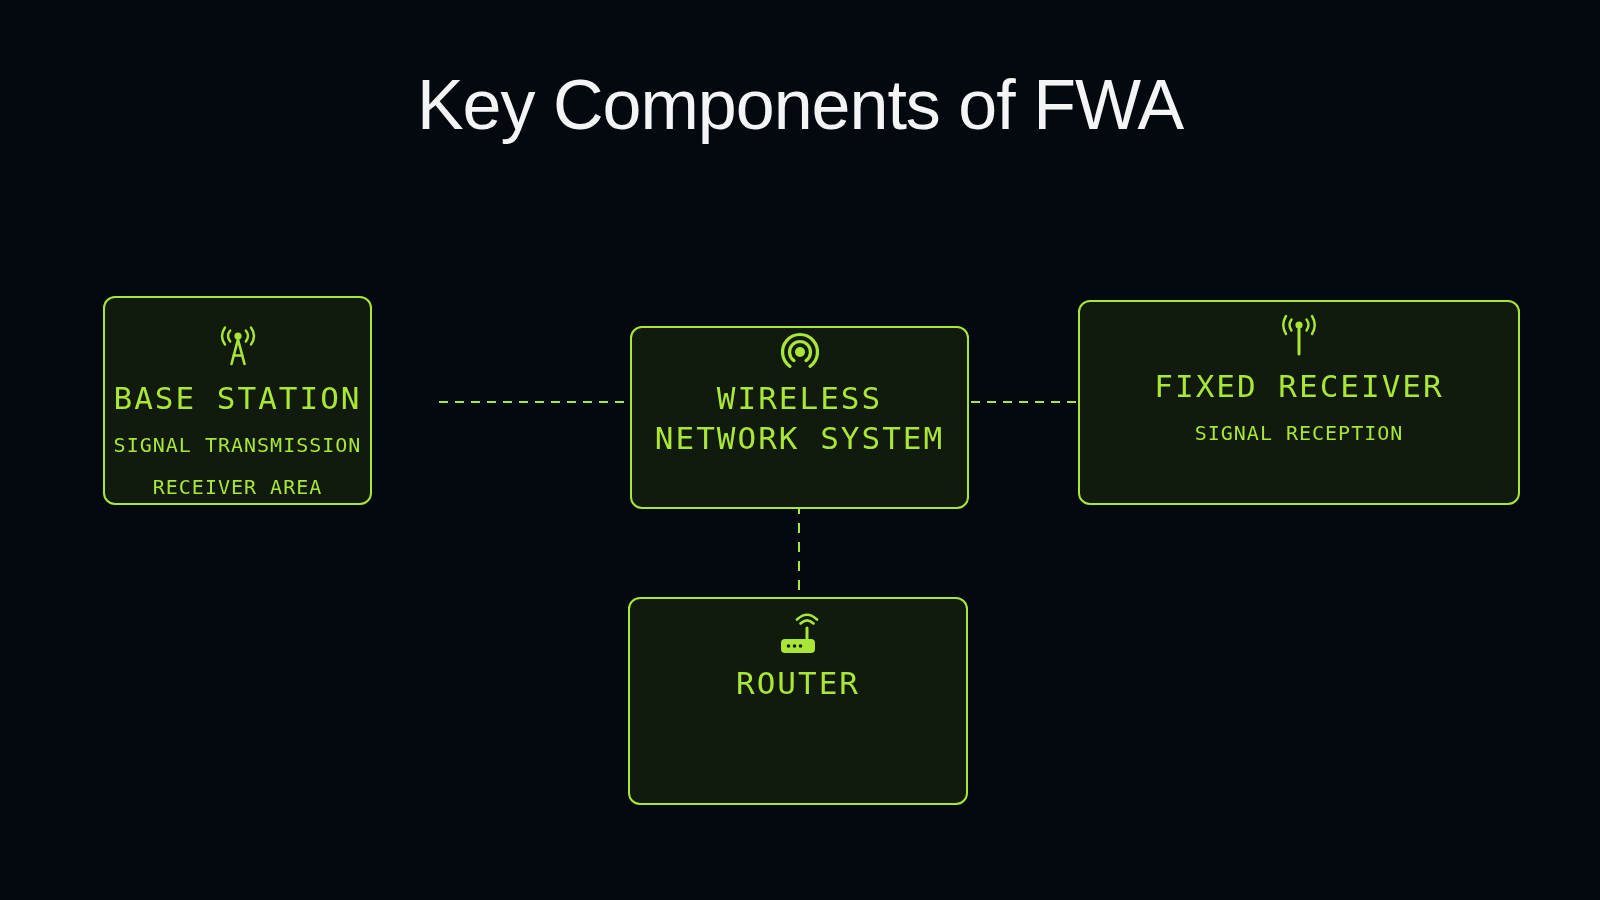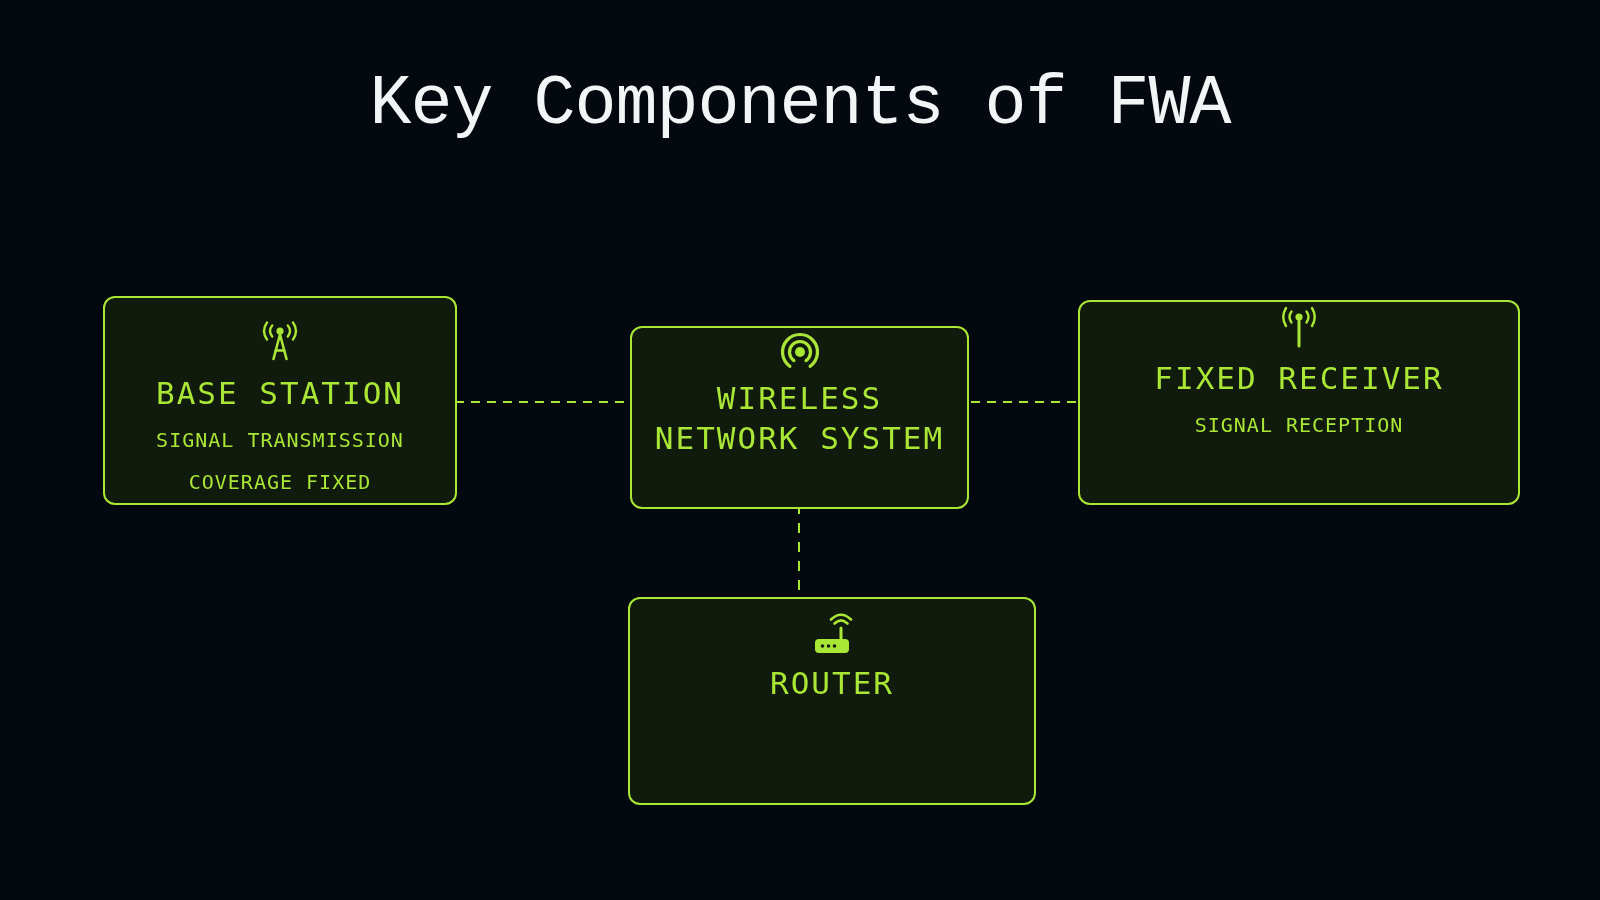--- a/index.html
+++ b/index.html
@@ -10,34 +10,34 @@
   }
   html,body{margin:0;padding:0;background:var(--bg);}
   .stage{
     position:relative;width:1600px;height:900px;overflow:hidden;
     background:var(--bg);
     font-family:"DejaVu Sans Mono","Liberation Mono",monospace;
   }
   .page-title{
     position:absolute;top:70px;left:0;width:1600px;
     text-align:center;margin:0;
-    font-family:Liberation Mono, monospace;
+    font-family:Liberation Sans, sans-serif;
     font-size:70px;font-weight:500;letter-spacing:-1px;
     color:var(--title);line-height:1;
   }
   .node{
     position:absolute;box-sizing:border-box;
     border:2px solid var(--accent);border-radius:12px;
     background:var(--boxfill);
     display:flex;flex-direction:column;align-items:center;
   }
-  #node-base-station{left:103px;top:296px;width:354px;height:209px;padding-top:12px;justify-content:flex-end;}
+  #node-base-station{left:103px;top:296px;width:269px;height:209px;padding-top:28px;}
   #node-wireless{left:630px;top:326px;width:339px;height:183px;padding-top:0;}
-  #node-fixed-receiver{left:1078px;top:300px;width:442px;height:205px;padding-top:4px;}
-  #node-router{left:628px;top:597px;width:408px;height:208px;padding-top:12px;}
+  #node-fixed-receiver{left:1078px;top:300px;width:442px;height:205px;padding-top:12px;}
+  #node-router{left:628px;top:597px;width:340px;height:208px;padding-top:12px;}
   .icon{display:block;color:var(--accent);height:48px;}
   .icon svg{display:block;width:48px;height:48px;}
   .node-title{
     margin-top:4px;white-space:nowrap;
     font-size:31px;letter-spacing:2px;line-height:40px;
     color:var(--accent);
   }
   .node-title.two-line{margin-top:2px;text-align:center;}
   .node-details{margin-top:6px;text-align:center;}
   .node-detail{
@@ -71,21 +71,21 @@
         <path d="M19.8 29.5 L28.2 29.5"></path>
         <path d="M16.2 4.5 Q11.8 10 16.2 15.5" stroke-width="2.4"></path>
         <path d="M31.8 4.5 Q36.2 10 31.8 15.5" stroke-width="2.4"></path>
         <path d="M11 1.5 Q5 10 11 18.5" stroke-width="2.4"></path>
         <path d="M37 1.5 Q43 10 37 18.5" stroke-width="2.4"></path>
       </svg>
     </span>
     <div class="node-title">BASE STATION</div>
     <div class="node-details">
       <div class="node-detail">SIGNAL TRANSMISSION</div>
-      <div class="node-detail">COVERAGE FIXED</div>
+      <div class="node-detail">RECEIVER AREA</div>
     </div>
   </section>
 
   <section class="node" id="node-wireless">
     <span class="icon">
       <svg viewBox="0 0 48 48" fill="none" stroke="currentColor" stroke-width="3.2" stroke-linecap="round">
         <circle cx="24" cy="24" r="5" fill="currentColor" stroke="none"></circle>
         <path d="M17.97 32.6 A10.5 10.5 0 1 1 30.03 32.6"></path>
         <path d="M13.96 38.33 A17.5 17.5 0 1 1 34.04 38.33"></path>
       </svg>

